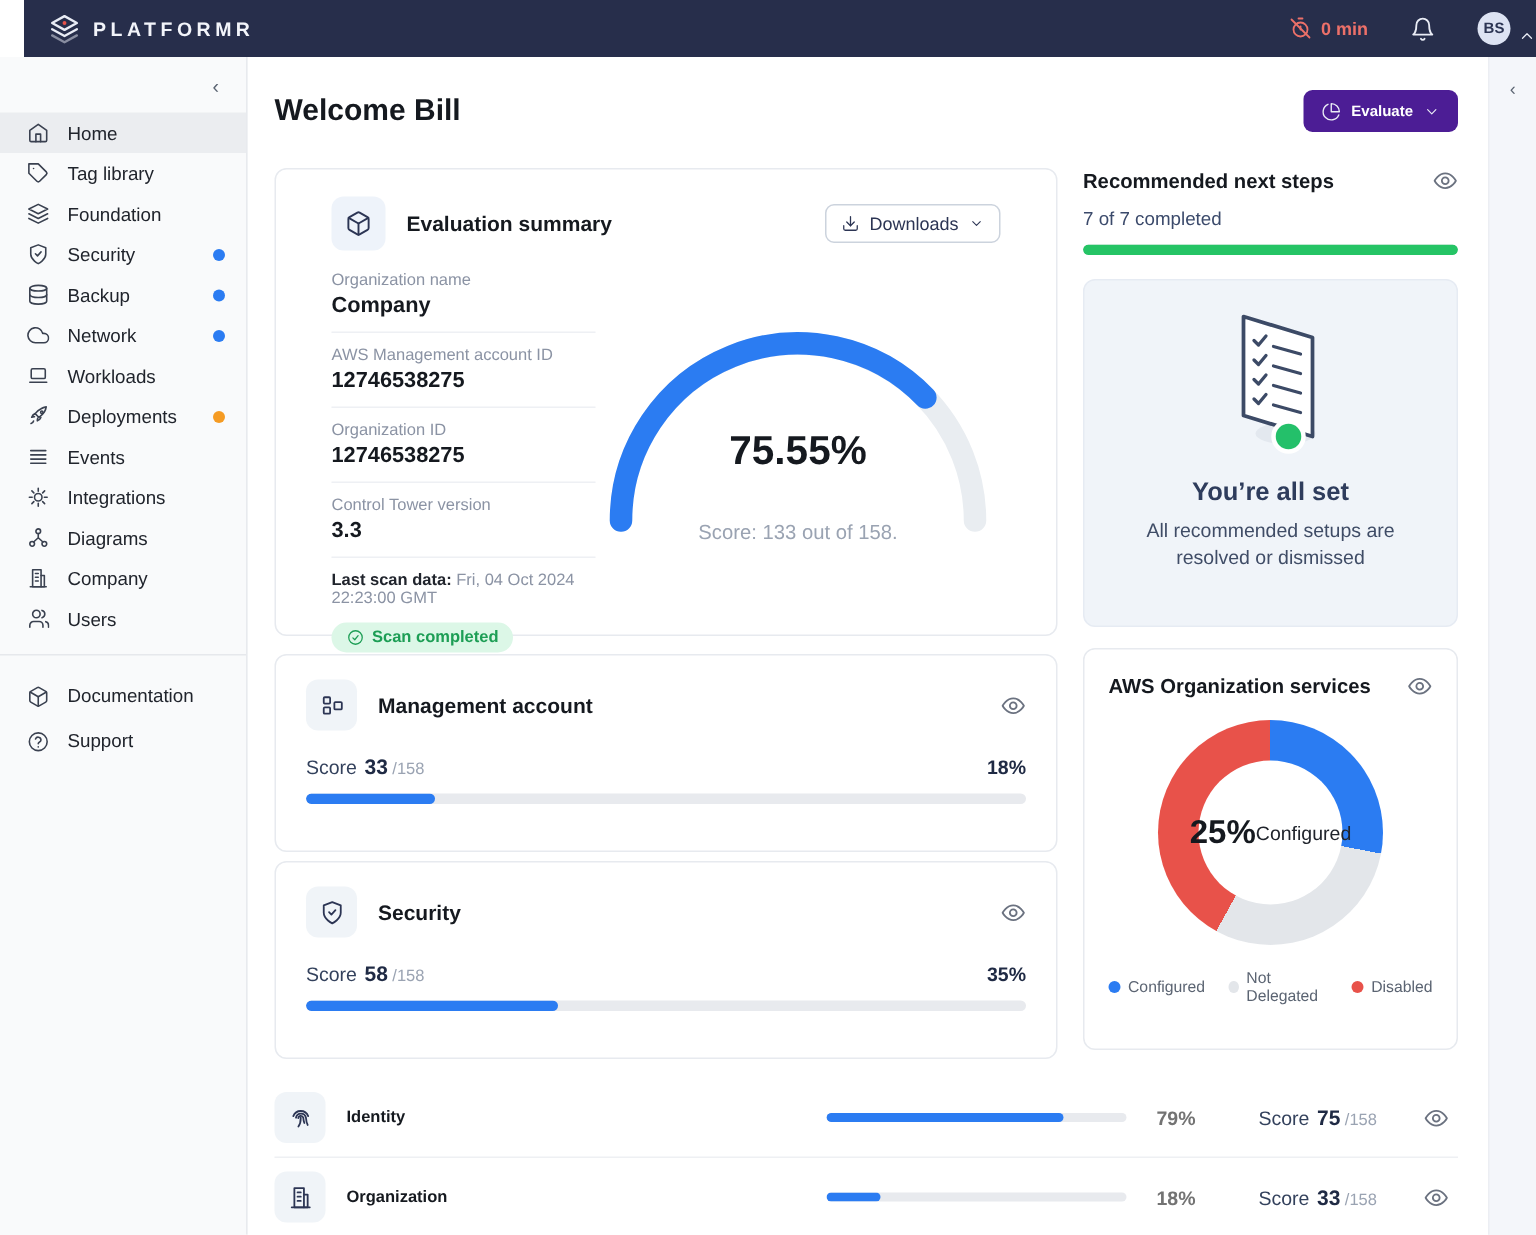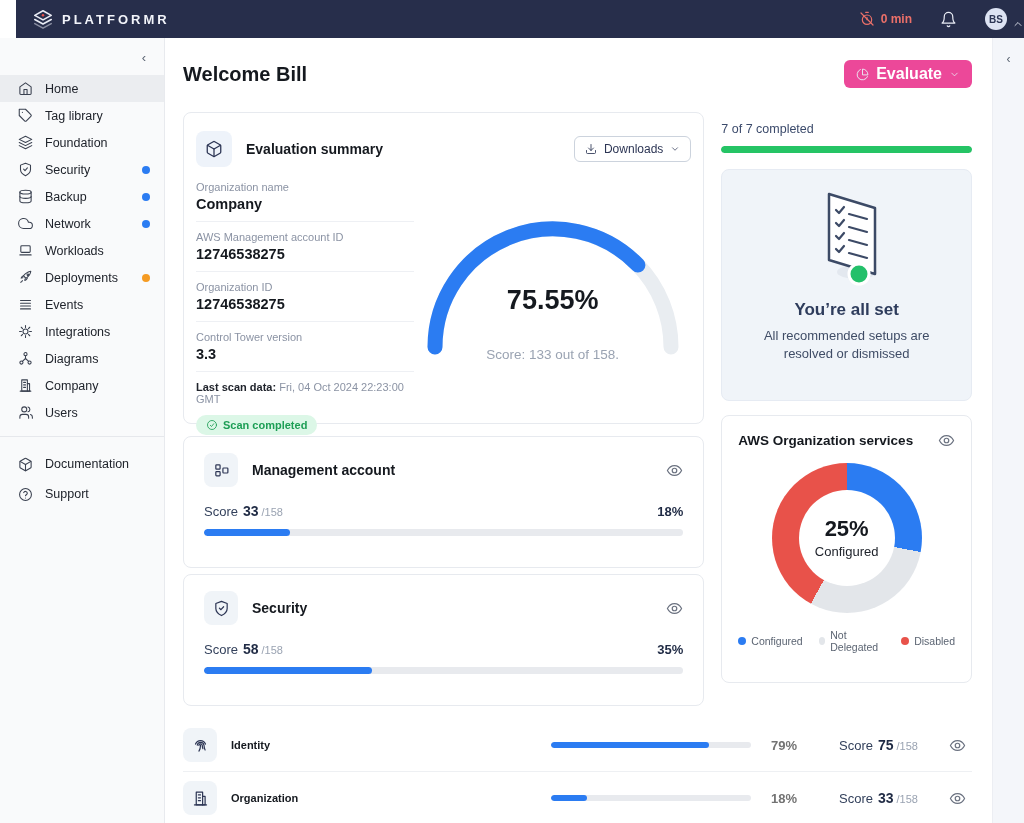--- a/index.html
+++ b/index.html
@@ -33,31 +33,31 @@
   .nav-item.footer { height:30px; }
 
   
   .right-strip { position:fixed; top:38px; right:0; bottom:0; width:32px; background:#f4f6fa;
     border-left:1px solid #eceef3; text-align:center; padding-top:14px; color:#5b6472; font-size:12px; }
 
   
   .main { position:absolute; top:38px; left:165px; width:827px; padding:22px 20px 0 18px; }
   .page-head { display:flex; align-items:center; margin-bottom:24px; }
   .page-title { font-size:20px; font-weight:700; color:#15191f; }
-  .btn-evaluate { margin-left:auto; background:#ec4899; color:#fff; border:none; border-radius:6px;
-    height:28px; padding:0 12px; font-size:16px; font-weight:600; display:flex; align-items:center; gap:7px; cursor:pointer;
+  .btn-evaluate { margin-left:auto; background:#4c1d95; color:#fff; border:none; border-radius:6px;
+    height:28px; padding:0 12px; font-size:10px; font-weight:600; display:flex; align-items:center; gap:7px; cursor:pointer;
     font-family:inherit; }
   .layout { display:flex; gap:17px; }
   .col-left { width:522px; }
   .col-right { width:251px; }
 
   .card { background:#fff; border:1px solid #e7eaef; border-radius:8px; }
 
   
-  .eval-card { height:312px; padding:18px 12px; margin-bottom:12px; }
+  .eval-card { height:312px; padding:18px 37px; margin-bottom:12px; }
   .card-head { display:flex; align-items:center; }
   .icon-box { width:36px; height:36px; border-radius:8px; background:#eef3fa;
     display:flex; align-items:center; justify-content:center; }
   .card-title { font-size:14px; font-weight:700; margin-left:14px; color:#15191f; }
   .btn-downloads { margin-left:auto; background:#fff; border:1px solid #ccd3dd; border-radius:6px;
     height:26px; padding:0 10px; font-size:12px; color:#2c3554; display:flex; align-items:center; gap:7px; cursor:pointer;
     font-family:inherit; }
   .eval-body { display:flex; margin-top:14px; }
   .fields { width:218px; }
   .field-label { font-size:11px; color:#8b93a4; margin-bottom:3px; }
@@ -95,21 +95,21 @@
   .ns-panel { margin-top:16px; height:232px; background:#f0f4f9; border:1px solid #e6ebf3;
     border-radius:8px; text-align:center; padding-top:18px; }
   .ns-panel-title { font-size:17px; font-weight:700; color:#2e3c5c; margin-top:8px; }
   .ns-panel-text { font-size:13px; color:#3f4c66; line-height:1.45; width:210px; margin:7px auto 0; }
 
   
   .donut-card { height:268px; margin-top:14px; padding:16px; }
   .donut-wrap { position:relative; width:150px; height:150px; margin:14px auto 0; }
   .donut { width:150px; height:150px; border-radius:50%; }
   .donut-hole { position:absolute; top:27px; left:27px; width:96px; height:96px; border-radius:50%;
-    background:#fff; display:flex; flex-direction:column; align-items:center; justify-content:center; }
+    background:#fff; display:flex; flex-direction:row; align-items:center; justify-content:center; }
   .donut-val { font-size:22px; font-weight:700; color:#15191f; }
   .donut-lab { font-size:13px; color:#20242c; margin-top:2px; }
   .legend { display:flex; justify-content:center; gap:16px; margin-top:16px; }
   .legend-item { display:flex; align-items:center; gap:5px; font-size:10.5px; color:#5b6472; }
   .legend-dot { width:8px; height:8px; border-radius:50%; }
 
   
   .rows { margin-top:13px; }
   .cat-row { display:flex; align-items:center; height:53px; border-bottom:1px solid #eef0f3; padding-right:6px; }
   .cat-title { font-size:11px; font-weight:700; color:#15191f; margin-left:14px; }
@@ -432,20 +432,29 @@
         </div>
         <div class="pbar">
             <div style="width: 35%;"></div>
           </div>
       </section>
     </div>
 
     <div class="col-right">
 
       <section>
+        <div class="ns-head">
+          <span class="ns-title">Recommended next steps</span>
+          <button class="eye-btn">
+            <svg class="ic" width="17" height="17" viewBox="0 0 24 24" style="stroke:#6b7280">
+                <path d="M2 12s3.5-7 10-7 10 7 10 7-3.5 7-10 7S2 12 2 12z"></path>
+                <circle cx="12" cy="12" r="3.2"></circle>
+              </svg>
+          </button>
+        </div>
         <div class="ns-progress-text">7 of 7 completed</div>
         <div class="ns-bar">
             <div style="width: 100%;"></div>
           </div>
 
         <div class="ns-panel">
           <svg width="92" height="100" viewBox="0 0 92 100">
             <ellipse cx="56" cy="84" rx="20" ry="7" fill="#e3e8ef"></ellipse>
             <polygon points="28,6 74,20 74,86 28,72" fill="#fff" stroke="#3c4a66" stroke-width="2.5" stroke-linejoin="round"></polygon>
             <polyline points="35,22 38,25 43,19" fill="none" stroke="#3c4a66" stroke-width="2.2" stroke-linecap="round" stroke-linejoin="round"></polyline>

